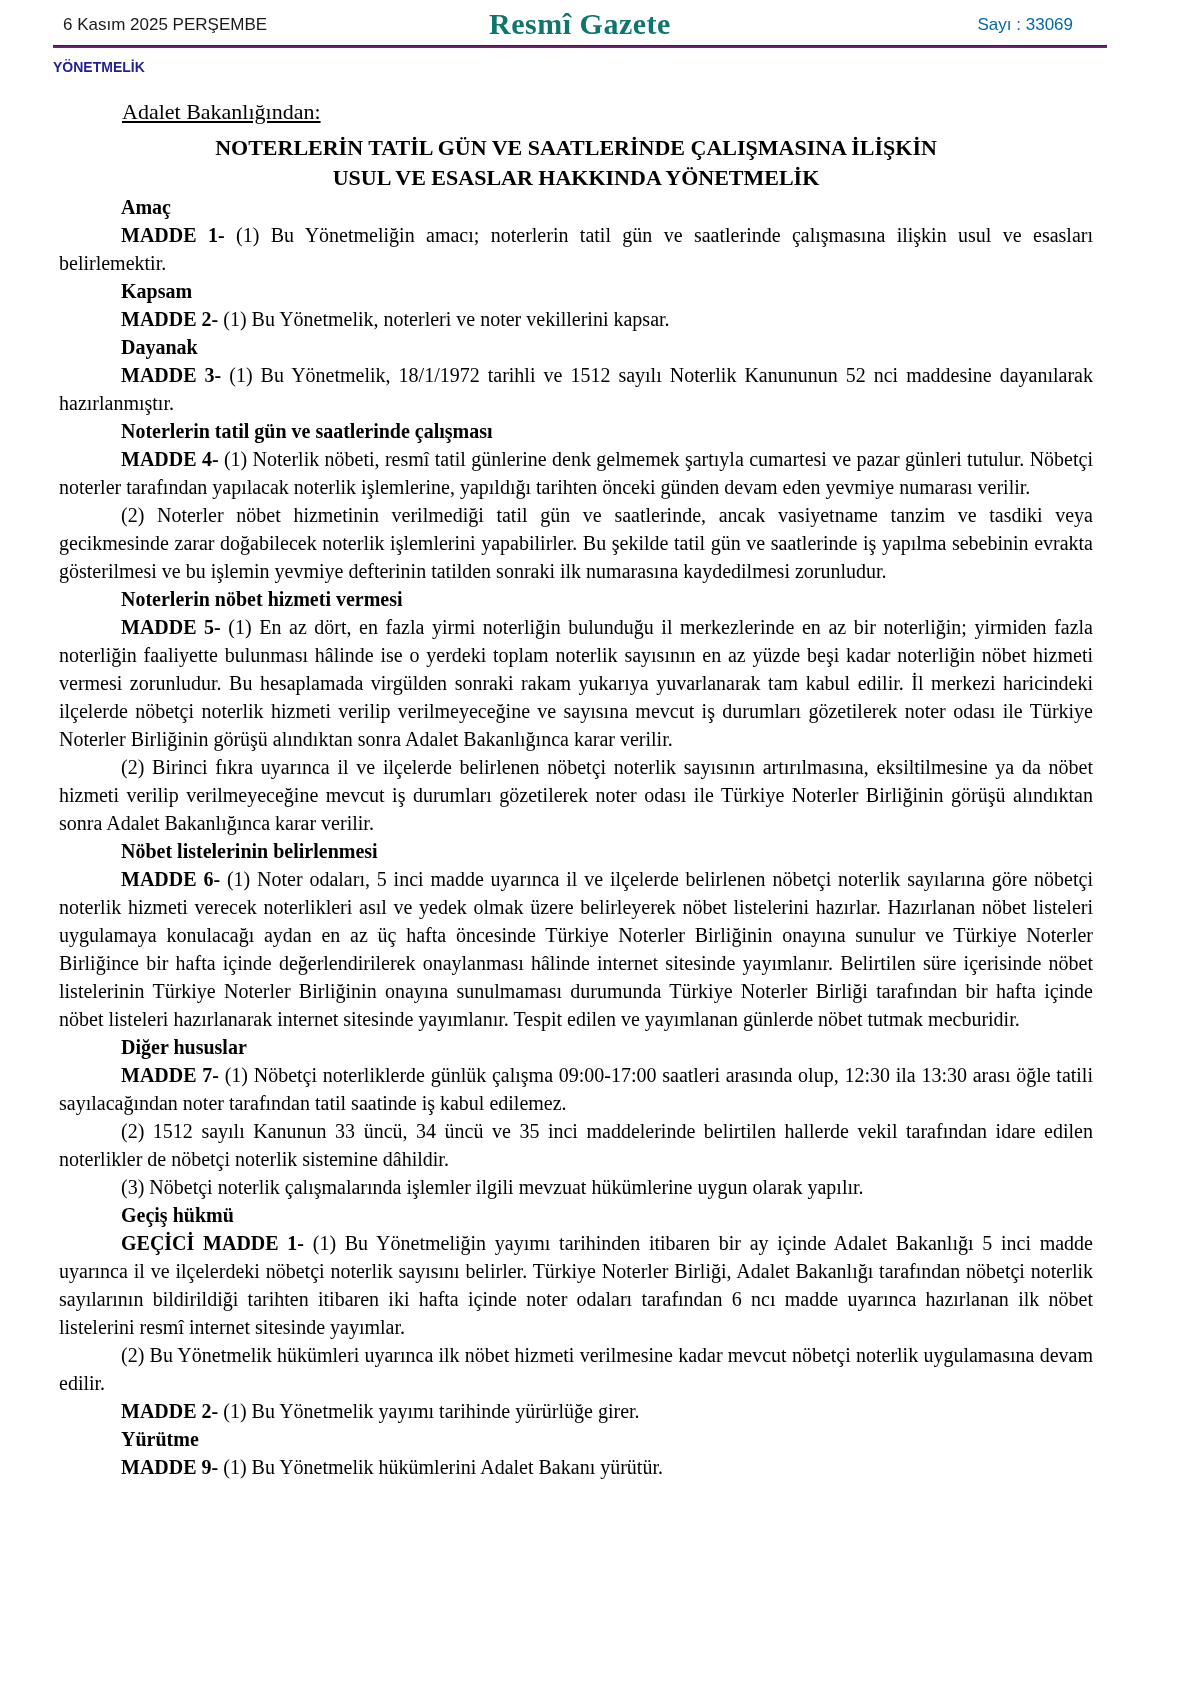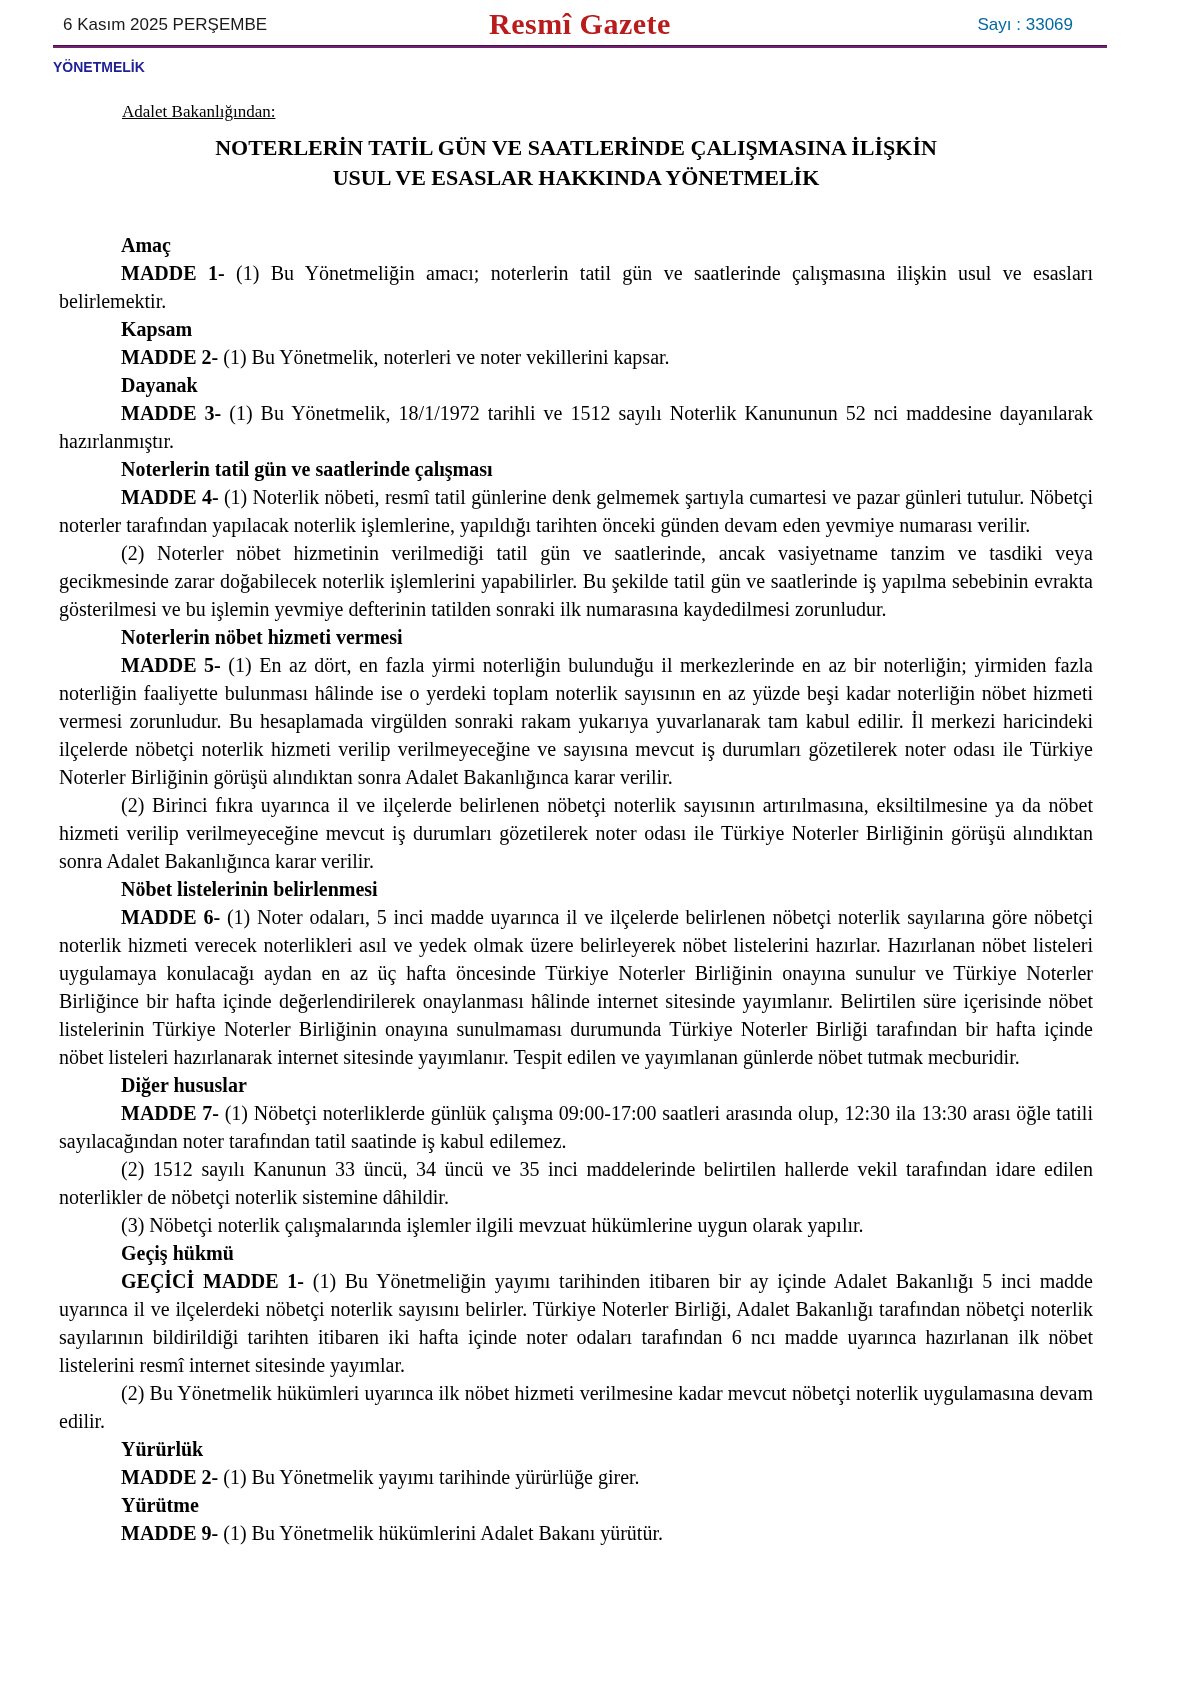--- a/index.html
+++ b/index.html
@@ -33,43 +33,43 @@
   }
   .section-label {
     position: absolute; left: 53px; top: 59px; width: 1054px;
     font-family: "Liberation Sans", sans-serif;
     font-weight: bold; font-size: 14px;
   }
 
   
   main { position: absolute; left: 59px; top: 99px; width: 1034px; }
   .issuer {
-    font-size: 17px; line-height: 26px; padding-left: 63px;
+    font-size: 22px; line-height: 26px; padding-left: 63px;
     text-decoration: underline;
   }
   .doc-title {
     margin-top: 8px; text-align: center;
     font-weight: bold; font-size: 22px; line-height: 30px;
   }
-  #article-body { margin-top: 38px; }
+  #article-body { }
   p.para {
     font-size: 20px; line-height: 28px;
     text-align: justify; text-indent: 62px;
   }
   p.para.heading { font-weight: bold; text-align: left; }
   p.para b { font-weight: bold; }
 </style>
 </head>
 <body>
 
 <div class="page">
 
   <div class="hdr-date">6 Kasım 2025 PERŞEMBE</div>
 
-  <div class="masthead" style="color: #b91c1c;">Resmî Gazete</div>
+  <div class="masthead" style="color: #0f766e;">Resmî Gazete</div>
 
   <div class="hdr-issue">Sayı : 33069</div>
 
   <div class="rule" style="background: rgb(112, 35, 112);"></div>
 
   <div class="section-label" style="color: rgb(31, 31, 150);">YÖNETMELİK</div>
 
   <main>
     <div class="issuer">Adalet Bakanlığından:</div>
 
@@ -93,20 +93,19 @@
         <p class="para">(2) Birinci fıkra uyarınca il ve ilçelerde belirlenen nöbetçi noterlik sayısının artırılmasına, eksiltilmesine ya da nöbet hizmeti verilip verilmeyeceğine mevcut iş durumları gözetilerek noter odası ile Türkiye Noterler Birliğinin görüşü alındıktan sonra Adalet Bakanlığınca karar verilir.</p>
         <p class="para heading">Nöbet listelerinin belirlenmesi</p>
         <p class="para"><b>MADDE 6-</b> (1) Noter odaları, 5 inci madde uyarınca il ve ilçelerde belirlenen nöbetçi noterlik sayılarına göre nöbetçi noterlik hizmeti verecek noterlikleri asıl ve yedek olmak üzere belirleyerek nöbet listelerini hazırlar. Hazırlanan nöbet listeleri uygulamaya konulacağı aydan en az üç hafta öncesinde Türkiye Noterler Birliğinin onayına sunulur ve Türkiye Noterler Birliğince bir hafta içinde değerlendirilerek onaylanması hâlinde internet sitesinde yayımlanır. Belirtilen süre içerisinde nöbet listelerinin Türkiye Noterler Birliğinin onayına sunulmaması durumunda Türkiye Noterler Birliği tarafından bir hafta içinde nöbet listeleri hazırlanarak internet sitesinde yayımlanır. Tespit edilen ve yayımlanan günlerde nöbet tutmak mecburidir.</p>
         <p class="para heading">Diğer hususlar</p>
         <p class="para"><b>MADDE 7-</b> (1) Nöbetçi noterliklerde günlük çalışma 09:00-17:00 saatleri arasında olup, 12:30 ila 13:30 arası öğle tatili sayılacağından noter tarafından tatil saatinde iş kabul edilemez.</p>
         <p class="para">(2) 1512 sayılı Kanunun 33 üncü, 34 üncü ve 35 inci maddelerinde belirtilen hallerde vekil tarafından idare edilen noterlikler de nöbetçi noterlik sistemine dâhildir.</p>
         <p class="para">(3) Nöbetçi noterlik çalışmalarında işlemler ilgili mevzuat hükümlerine uygun olarak yapılır.</p>
         <p class="para heading">Geçiş hükmü</p>
         <p class="para"><b>GEÇİCİ MADDE 1-</b> (1) Bu Yönetmeliğin yayımı tarihinden itibaren bir ay içinde Adalet Bakanlığı 5 inci madde uyarınca il ve ilçelerdeki nöbetçi noterlik sayısını belirler. Türkiye Noterler Birliği, Adalet Bakanlığı tarafından nöbetçi noterlik sayılarının bildirildiği tarihten itibaren iki hafta içinde noter odaları tarafından 6 ncı madde uyarınca hazırlanan ilk nöbet listelerini resmî internet sitesinde yayımlar.</p>
         <p class="para">(2) Bu Yönetmelik hükümleri uyarınca ilk nöbet hizmeti verilmesine kadar mevcut nöbetçi noterlik uygulamasına devam edilir.</p>
-        <p class="para heading">Yürürlük</p>
         <p class="para"><b>MADDE 2-</b> (1) Bu Yönetmelik yayımı tarihinde yürürlüğe girer.</p>
         <p class="para heading">Yürütme</p>
         <p class="para"><b>MADDE 9-</b> (1) Bu Yönetmelik hükümlerini Adalet Bakanı yürütür.</p>
       </div>
   </main>
 
 </div>
 
 </body></html>

